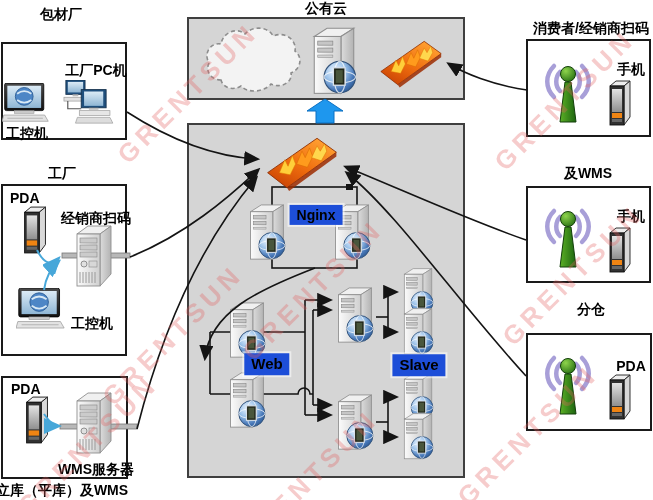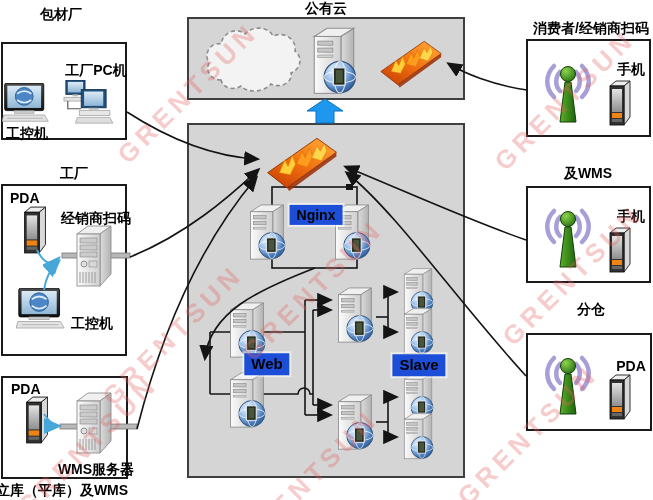--- a/index.html
+++ b/index.html
@@ -312,21 +312,21 @@
     </g>
     <g stroke="#47a7d9" stroke-width="2" fill="none">
       <path d="M37,250 C44,264 52,266 58,259" marker-end="url(#mC)"></path>
       <path d="M44,290 C46,276 51,268 58,262" marker-end="url(#mC)"></path>
       <path d="M44,414 C51,424 55,426 58,426" marker-end="url(#mC)"></path>
     </g>
   </svg>
 
   <div class="t" style="left:326px;top:0px;">公有云</div>
   <div class="t" style="left:61px;top:6px;">包材厂</div>
-  <div class="t" style="left:74px;top:165px;">工厂</div>
+  <div class="t" style="left:62px;top:165px;">工厂</div>
   <div class="t" style="left:62px;top:482px;">立库（平库）及WMS</div>
   <div class="t" style="left:591px;top:20px;">消费者/经销商扫码</div>
   <div class="t" style="left:588px;top:165px;">及WMS</div>
   <div class="t" style="left:591px;top:301px;">分仓</div>
 
   <div class="l lc" style="left:96px;top:62px;">工厂PC机</div>
   <div class="l" style="left:6px;top:125px;">工控机</div>
 
   <div class="l" style="left:10px;top:190px;">PDA</div>
   <div class="l lc" style="left:96px;top:210px;">经销商扫码</div>

